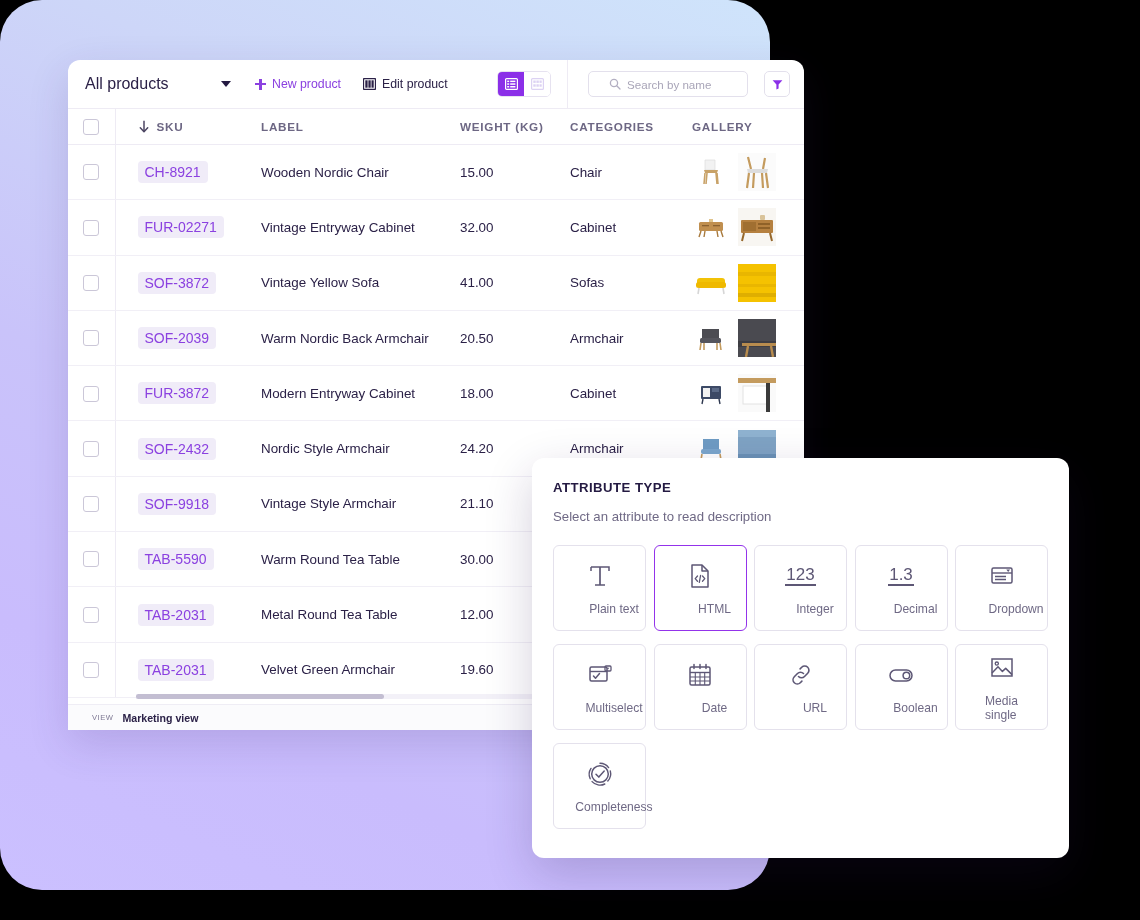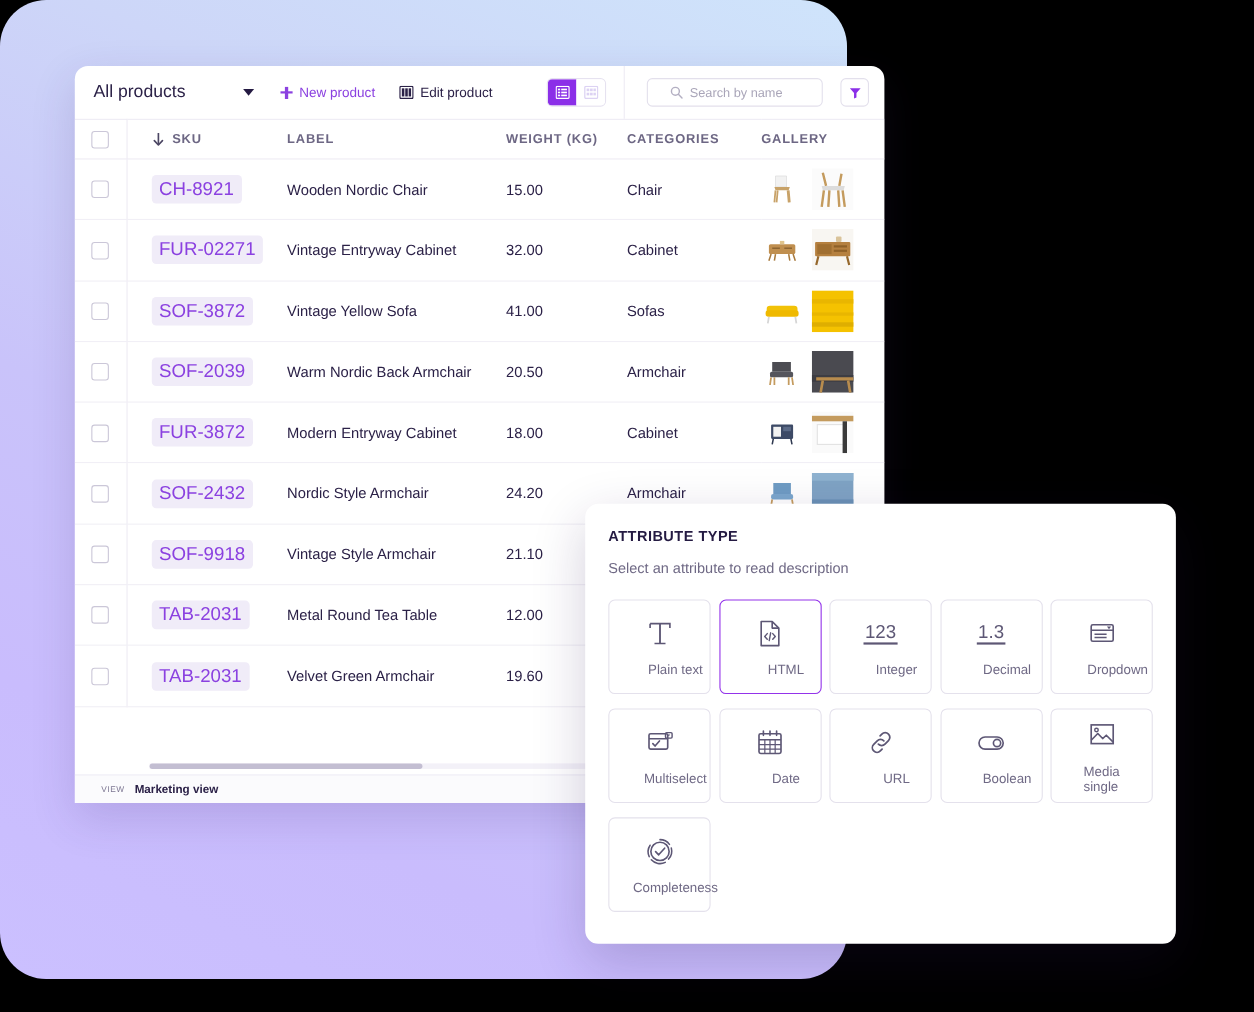--- a/index.html
+++ b/index.html
@@ -160,21 +160,21 @@
     border: 1.6px solid #cbc7d8;
     border-radius: 3px;
     display: inline-block;
     cursor: pointer;
     vertical-align: middle;
   }
   .sku-badge {
     display: inline-block;
     background: #f0ecf8;
     color: #8b41e0;
-    font-size: 17px;
+    font-size: 14px;
     padding: 3px 7px;
     border-radius: 4px;
     white-space: nowrap;
   }
   .sortarrow { display:inline-block; vertical-align: -3px; margin-right: 7px; }
   .thead-sku-wrap { display:flex; align-items:center; }
 
   .gallery-cell { display: flex; align-items: center; gap: 8px; }
   .thumb2 { width: 38px; height: 38px; }
 
@@ -497,20 +497,28 @@
         <tr>
           <td class="c-check"><span class="chk"></span></td>
           <td class="c-sku"><span class="sku-badge">SOF-9918</span></td>
           <td class="c-label">Vintage Style Armchair</td>
           <td class="c-weight">21.10</td>
           <td class="c-cat"></td>
           <td class="c-gal"></td>
         </tr>
         <tr>
           <td class="c-check"><span class="chk"></span></td>
+          <td class="c-sku"><span class="sku-badge">TAB-5590</span></td>
+          <td class="c-label">Warm Round Tea Table</td>
+          <td class="c-weight">30.00</td>
+          <td class="c-cat"></td>
+          <td class="c-gal"></td>
+        </tr>
+        <tr>
+          <td class="c-check"><span class="chk"></span></td>
           <td class="c-sku"><span class="sku-badge">TAB-2031</span></td>
           <td class="c-label">Metal Round Tea Table</td>
           <td class="c-weight">12.00</td>
           <td class="c-cat"></td>
           <td class="c-gal"></td>
         </tr>
         <tr>
           <td class="c-check"><span class="chk"></span></td>
           <td class="c-sku"><span class="sku-badge">TAB-2031</span></td>
           <td class="c-label">Velvet Green Armchair</td>

